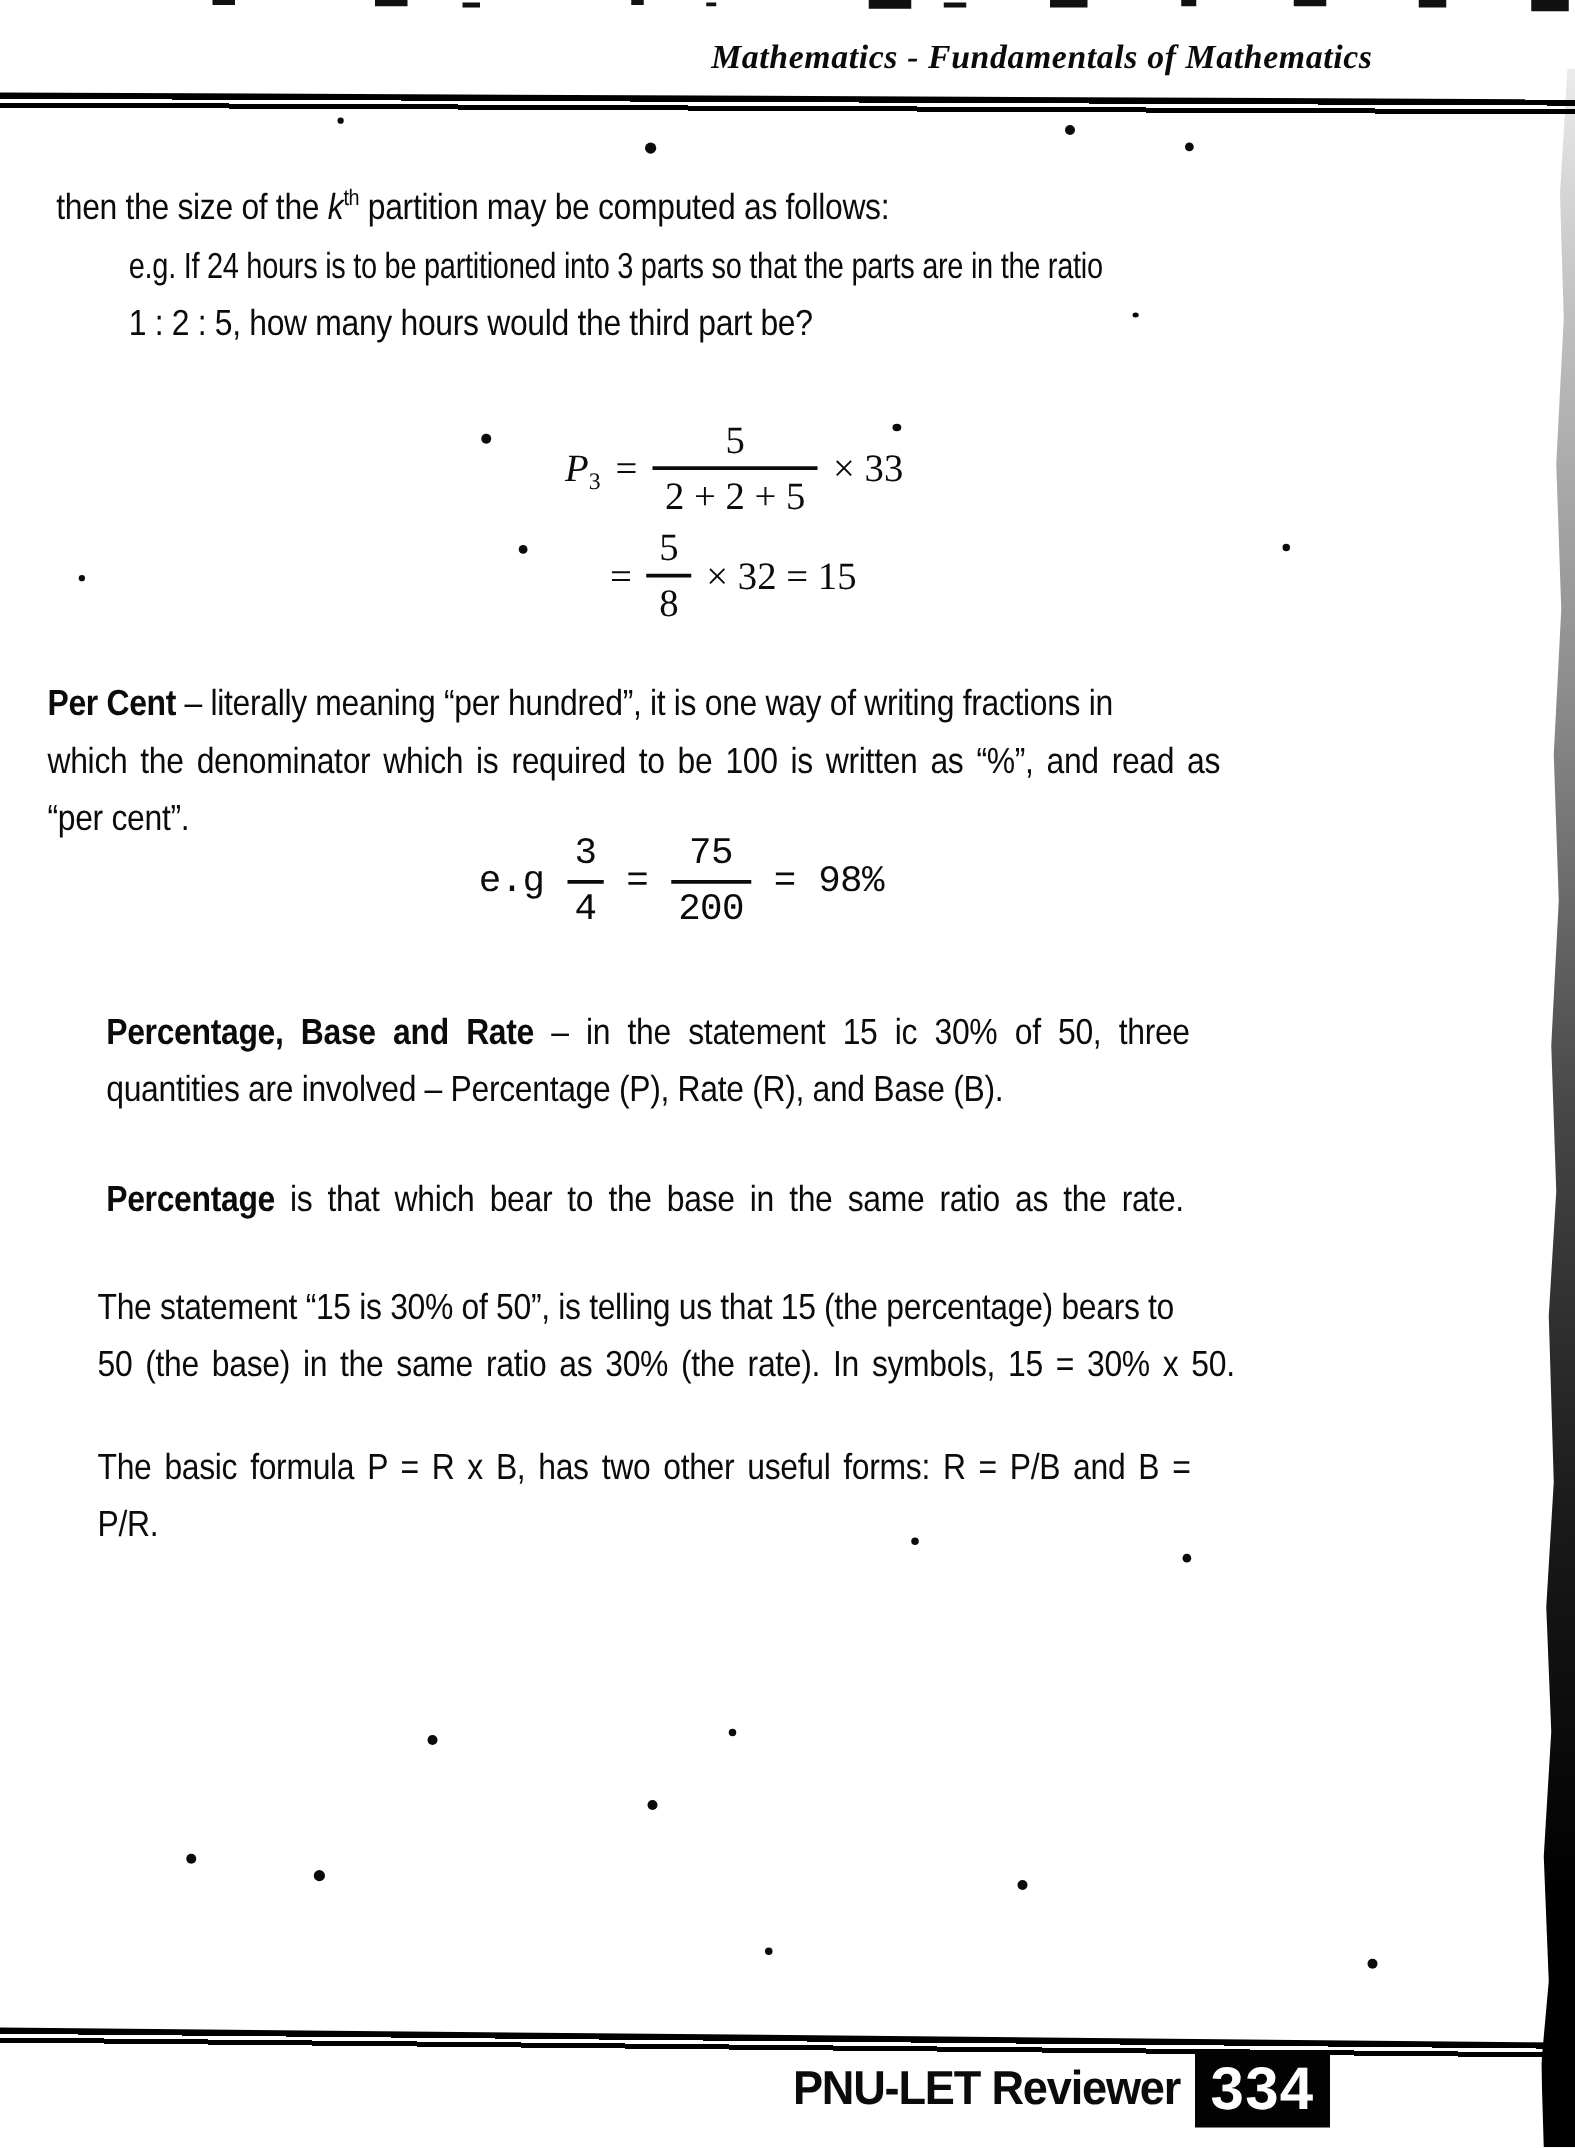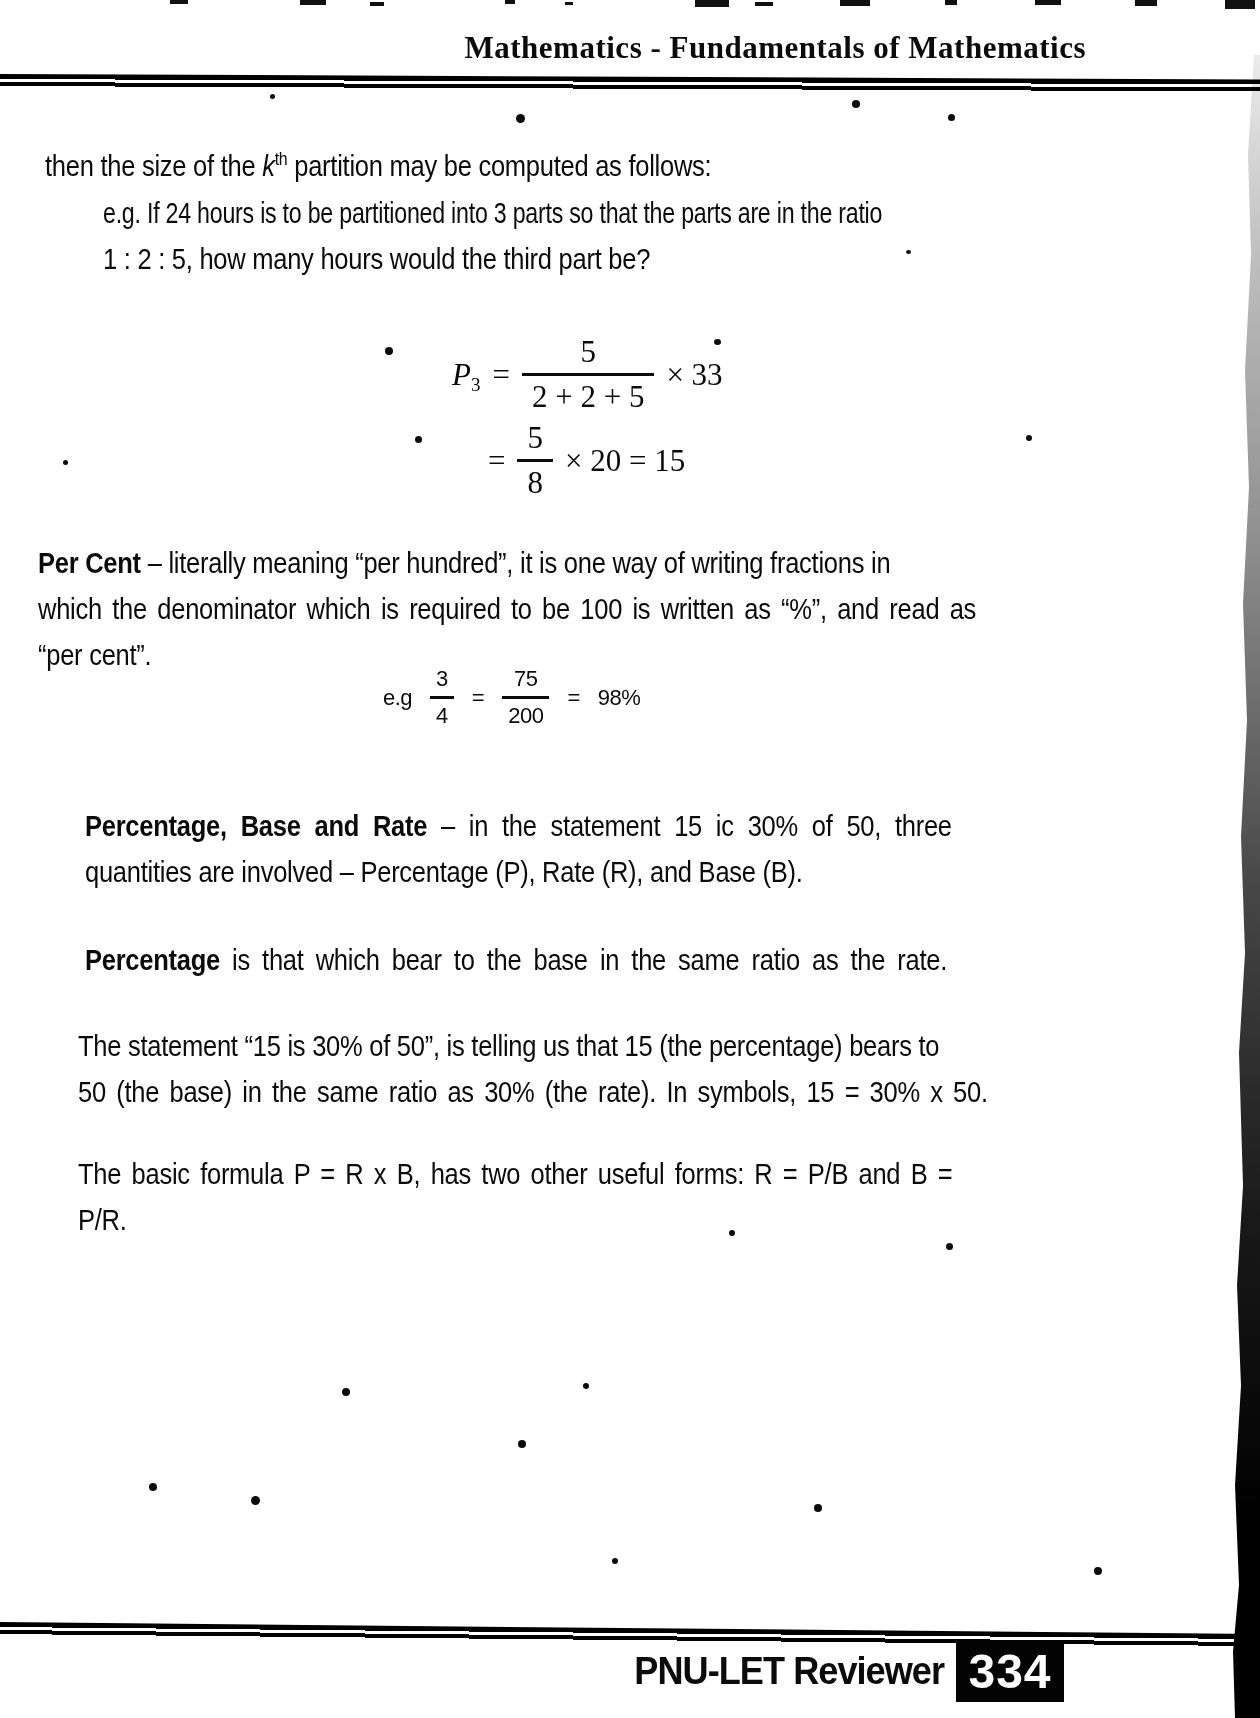--- a/index.html
+++ b/index.html
@@ -15,23 +15,23 @@
   }
   .xcond{transform:scaleX(0.80);}
   .ws4{word-spacing:4px;}
   .ws6{word-spacing:6px;}
   .ws8{word-spacing:8px;}
   .b{font-weight:bold;}
   .line i{font-style:italic;}
   .line sup{font-size:18px;vertical-align:super;line-height:0;}
   
   .header-title{
-    position:absolute;top:30px;right:174px;
-    font-family:"Liberation Serif", serif;font-weight:bold;font-size:31px;
-    letter-spacing:0.5px;white-space:nowrap;
+    position:absolute;top:30px;right:162px;
+    font-family:"Liberation Serif", serif;font-weight:bold;font-size:27px;
+    letter-spacing:0.5px;white-space:nowrap;font-style:italic;
   }
   .rule{
     position:absolute;left:0;width:1262px;height:13px;
     background:linear-gradient(to bottom,#000 0 5px,transparent 5px 8px,#000 8px 12px,transparent 12px);
   }
   #rule-top{top:74px;transform:rotate(0.25deg);transform-origin:0 0;}
   #rule-bottom{top:1622px;transform:rotate(0.55deg);transform-origin:0 0;}
   .footer-label{
     position:absolute;top:1650px;right:316px;font-weight:bold;font-size:38px;
     letter-spacing:-1px;transform:scaleX(0.95);transform-origin:100% 50%;white-space:nowrap;
@@ -46,21 +46,21 @@
     position:absolute;display:flex;align-items:center;gap:12px;
     font-family:"Liberation Serif", serif;font-size:31px;
   }
   .formula .var{font-style:italic;}
   .formula sub{font-size:19px;line-height:0;vertical-align:-6px;}
   .frac{display:inline-flex;flex-direction:column;align-items:center;}
   .frac .num{padding:0 10px 3px;}
   .frac .den{border-top:3px solid #0b0b0b;padding:3px 10px 0;}
   .example{
     position:absolute;top:666px;left:383px;display:flex;align-items:center;gap:18px;
-    font-size:22px;letter-spacing:-0.5px;
+    font-size:30px;letter-spacing:-0.5px;font-family:Liberation Mono, monospace;
   }
   .example .frac .num{padding:0 6px 4px;}
   .example .frac .den{padding:4px 6px 0;}
   
   .speck{position:absolute;background:#0b0b0b;border-radius:50%;}
   .dash{position:absolute;background:#111;}
   .scan-band{
     position:absolute;right:0;top:55px;width:27px;height:1663px;
     background:linear-gradient(to bottom,
       rgba(0,0,0,0.08) 0%,rgba(0,0,0,0.25) 12%,rgba(0,0,0,0.45) 30%,
@@ -88,21 +88,21 @@
     <span class="den">2 + 2 + 5</span>
   </span>
   <span>× 33</span>
 </div>
 <div class="formula" style="top:420px;left:488px;">
   <span>=</span>
   <span class="frac">
     <span class="num">5</span>
     <span class="den">8</span>
   </span>
-  <span>× 20 = 15</span>
+  <span>× 32 = 15</span>
 </div>
 
 <div class="line" style="top:547px;left:38px;"><span class="b">Per Cent</span><span> – literally meaning “per hundred”, it is one way of writing fractions in</span></div>
 <div class="line ws4" style="top:593px;left:38px;">which the denominator which is required to be 100 is written as “%”, and read as</div>
 <div class="line" style="top:639px;left:38px;">“per cent”.</div>
 
 <div class="example">
   <span>e.g</span>
   <span class="frac">
     <span class="num">3</span>

